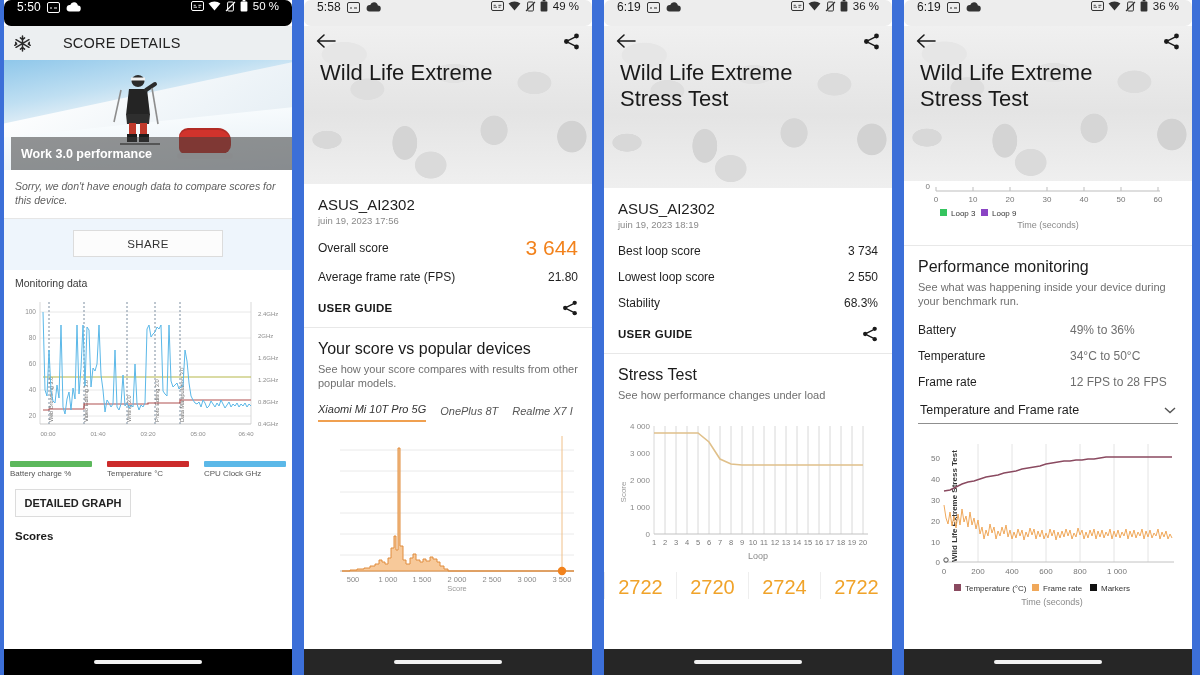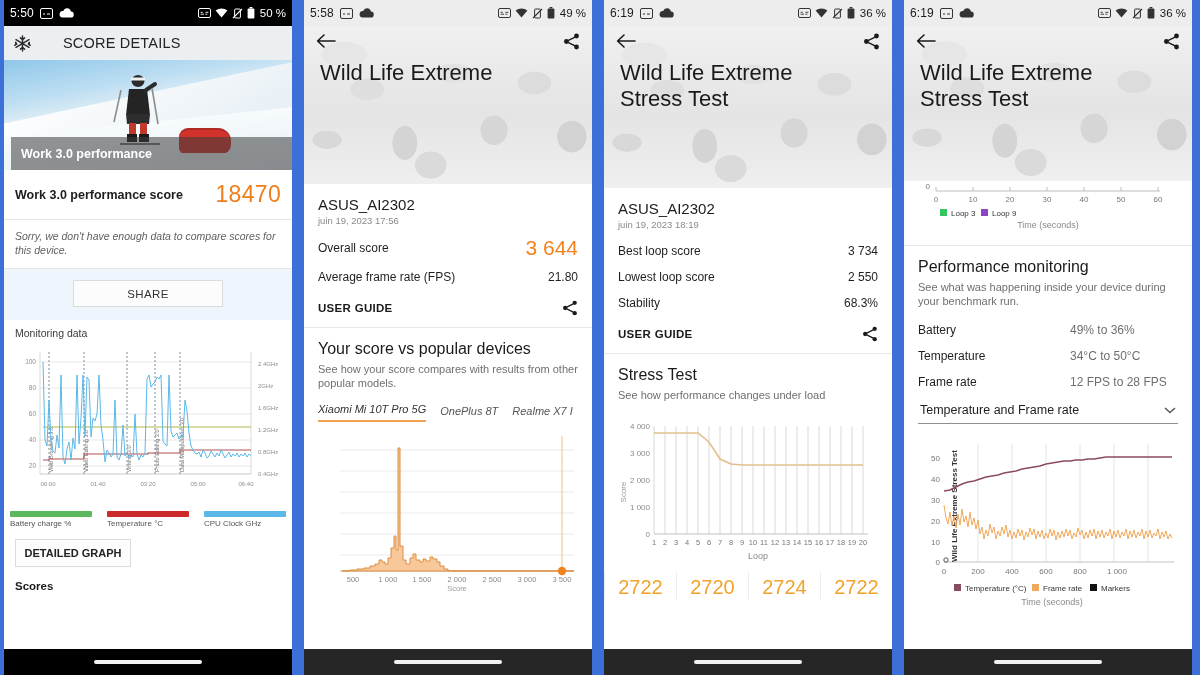--- a/index.html
+++ b/index.html
@@ -6,22 +6,22 @@
   html,body{ width:1200px; height:675px; overflow:hidden; background:#3c6fd8;
     font-family:"Liberation Sans", sans-serif; }
   .stage{ position:relative; width:1200px; height:675px; background:#3c6fd8;
     display:flex; }
   .panel{ position:relative; width:288px; height:675px; margin:0 6px;
     background:#fff; overflow:hidden; display:flex; flex-direction:column; }
   .panel:first-child{ margin-left:4px; }
   .panel:last-child{ margin-right:4px; }
 
   
-  .statusbar{ height:26px; flex:0 0 26px; display:flex; align-items:center;
-    justify-content:space-between; padding:0 6px; font-size:11.5px; }
+  .statusbar{ height:26px; flex:0 0 26px; display:flex; align-items:flex-start;
+    justify-content:space-between; padding:0 13px; font-size:11.5px;border-radius:7px; }
   .sb-dark{ background:#000; color:#fff; }
   .sb-light{ background:#ededed; color:#1a1a1a; }
   .sb-left{ display:flex; align-items:center; gap:6px; }
   .sb-right{ display:flex; align-items:center; gap:4px; }
   .sb-time{ font-size:12px; font-weight:400; letter-spacing:.1px; }
   .ico{ display:inline-block; line-height:1; }
   .ico svg{ display:block; }
   .sb-pct{ font-size:11.5px; margin-left:1px; }
 
   
@@ -192,24 +192,20 @@
         <path d="M8 70h40" stroke="#4a4a4a" stroke-width="1.6"></path>
         <path d="M9 16 2 48" stroke="#8d8d8d" stroke-width="1.6"></path>
         <path d="M40 14 46 50" stroke="#8d8d8d" stroke-width="1.6"></path>
       </svg>
       <div class="sled"></div>
       <div class="hero-caption">
         <span>Work 3.0 performance</span>
       </div>
     </div>
 
-    <div class="score-row">
-      <span class="lbl">Work 3.0 performance score</span>
-      <span class="val">18470</span>
-    </div>
 
     <div class="note">Sorry, we don't have enough data to compare scores for this device.</div>
 
     <div class="share-wrap">
       <div class="share-btn">SHARE</div>
     </div>
 
     <div class="sec-label">Monitoring data</div>
 
     <div class="mon-chart">

